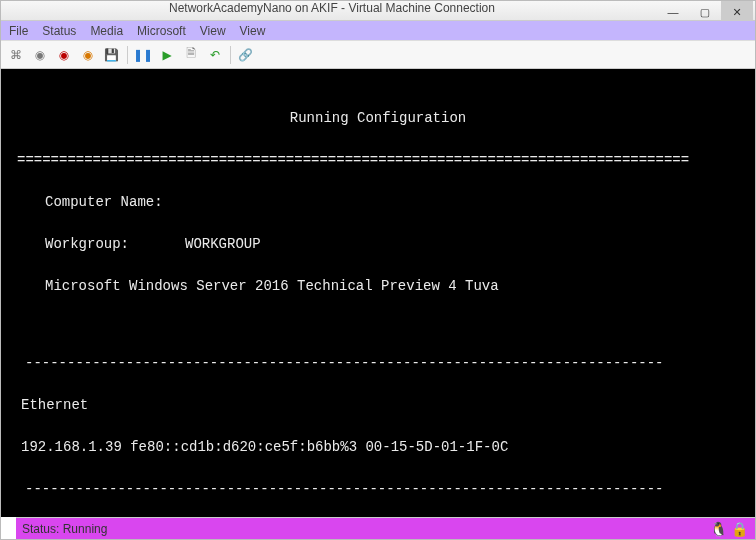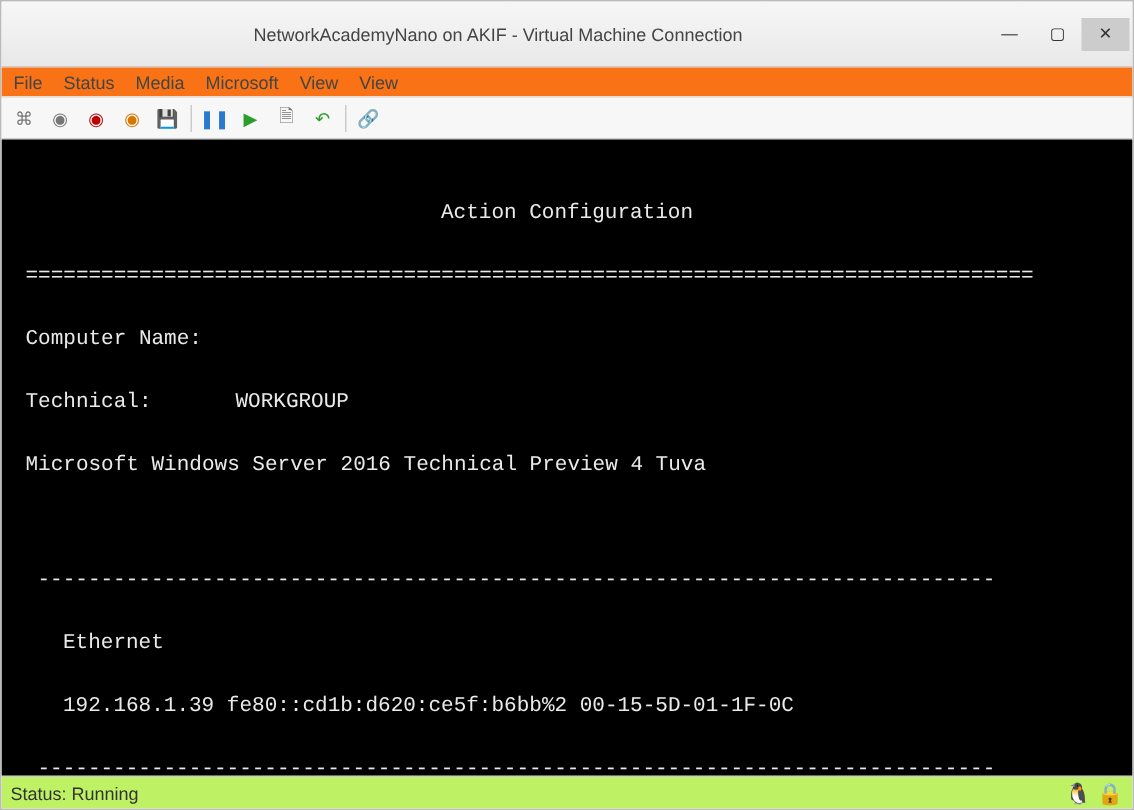--- a/index.html
+++ b/index.html
@@ -9,25 +9,24 @@
     background: #fff;
     width: 756px;
     height: 540px;
     overflow: hidden;
     display: flex;
     flex-direction: column;
     border: 1px solid #bbb;
   }
   
   .titlebar {
-    height: 44px;
+    height: 20px;
     background: linear-gradient(#f7f7f7,#e8e8e8);
     border-bottom: 1px solid #ccc;
     display: flex;
-    align-items: center;
     padding: 0 2px 0 6px;
   }
   .titlebar .title {
     flex: 1;
     text-align: center;
     color: #444;
     font-size: 12px;
   }
   .winbtns { display: flex; }
   .winbtn {
@@ -36,21 +35,21 @@
     font-size: 11px; color: #333;
   }
   .winbtn.close { background: #ccc; }
   
   .menubar {
     height: 20px;
     display: flex;
     align-items: center;
     gap: 14px;
     padding: 0 8px;
-    background: #f97316;
+    background: #c4b5fd;
     border-bottom: 1px solid #ddd;
     color: #444;
     font-size: 12px;
   }
   
   .toolbar {
     height: 28px;
     display: flex;
     align-items: center;
     gap: 6px;
@@ -89,33 +88,34 @@
     letter-spacing: 0px;
     overflow: hidden;
     white-space: nowrap;
   }
   .console .sep-dash {
     letter-spacing: 0px;
     overflow: hidden;
     white-space: nowrap;
     margin-left: 8px;
   }
-  .console .kv { display: flex; }
+  .console .kv { display: flex; margin-left: 28px; }
   .console .kv .k { display:inline-block; width: 140px; }
-  .console .net-indent { margin-left: 25px; }
+  .console .net-indent { margin-left: 4px; }
   
   .statusbar {
     height: 22px;
     border-top: 1px solid #ccc;
-    background: #bef264;
+    background: #d946ef;
     display: flex; align-items: center;
     padding: 0 6px;
     font-size: 12px;
     color: #333;
     gap: 6px;
+    margin-left: 15px;
   }
   .statusbar .right { margin-left: auto; display: flex; gap: 4px; }
   .tray-icon { font-size: 14px; }
 </style>
 </head>
 <body>
 
 <div class="titlebar">
   <div class="title">NetworkAcademyNano on AKIF - Virtual Machine Connection</div>
   <div class="winbtns">
@@ -143,29 +143,29 @@
   <div class="sep"></div>
   <div class="tbtn blue">❚❚</div>
   <div class="tbtn green">▶</div>
   <div class="tbtn grey">🗎</div>
   <div class="tbtn green">↶</div>
   <div class="sep"></div>
   <div class="tbtn grey">🔗</div>
 </div>
 
 <div class="console">
-<div class="title-line">Action Configuration</div>
+<div class="title-line">Running Configuration</div>
 <div class="sep-dbl">================================================================================</div>
 <div class="kv"><span class="k">Computer Name:</span></div>
-<div class="kv"><span class="k">Technical:</span><span>WORKGROUP</span></div>
+<div class="kv"><span class="k">Workgroup:</span><span>WORKGROUP</span></div>
 <div class="kv"><span>Microsoft Windows Server 2016 Technical Preview 4 Tuva</span></div>
 <div style="height:14px;"></div>
 <div class="sep-dash">----------------------------------------------------------------------------</div>
 <div class="net-indent">Ethernet</div>
-<div class="net-indent">192.168.1.39 fe80::cd1b:d620:ce5f:b6bb%2 00-15-5D-01-1F-0C</div>
+<div class="net-indent">192.168.1.39 fe80::cd1b:d620:ce5f:b6bb%3 00-15-5D-01-1F-0C</div>
 <div class="sep-dash">----------------------------------------------------------------------------</div>
 
 
 
 
 </div>
 
 <div class="statusbar">
   <span>Status: Running</span>
   <div class="right">

